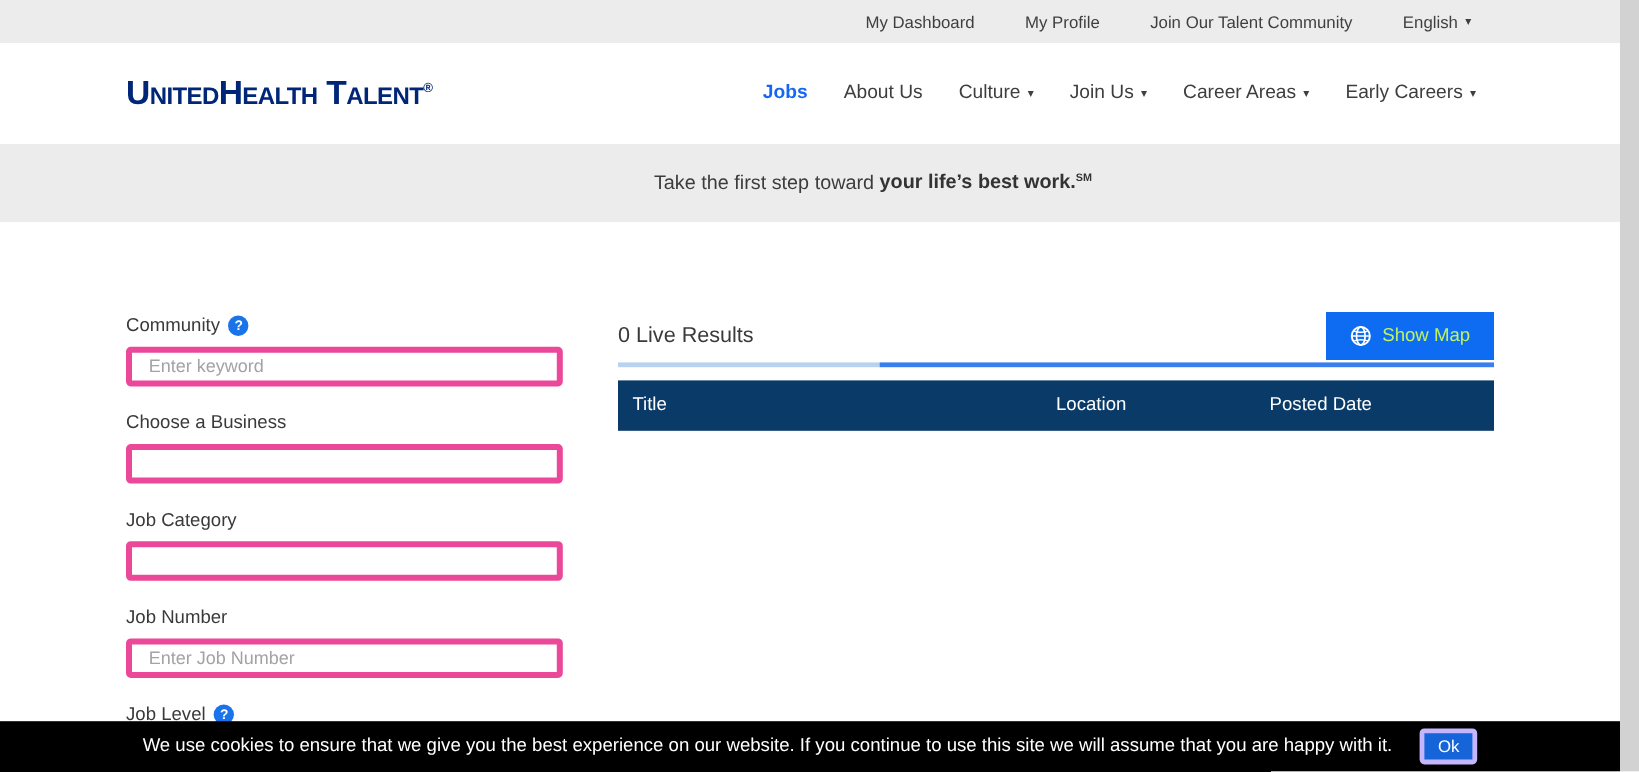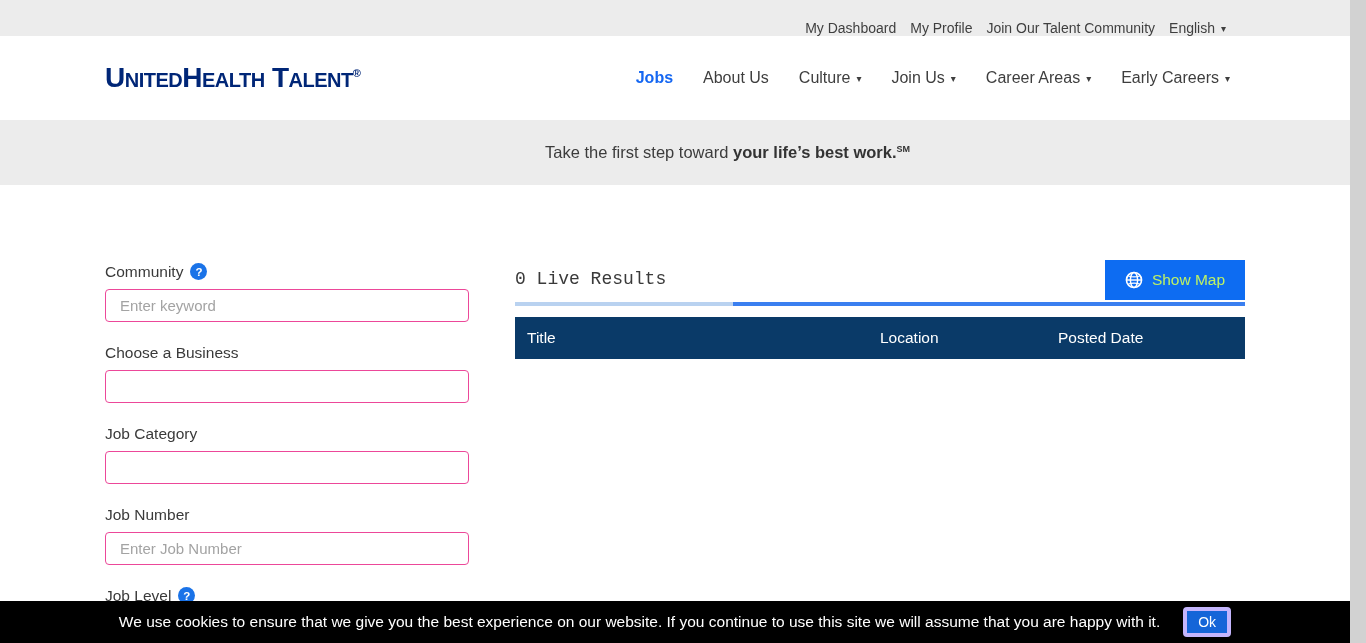--- a/index.html
+++ b/index.html
@@ -3,22 +3,22 @@
 <meta charset="utf-8">
 <style>
   * { margin:0; padding:0; box-sizing:border-box; }
   html,body { width:1366px; height:643px; overflow:hidden; }
   body { font-family:"Liberation Sans", sans-serif; background:#ffffff; position:relative; color:#3c3c3c; }
   #app { position:absolute; inset:0; width:1366px; height:643px; }
 
   
   .topbar {
     position:absolute; top:0; left:0; width:1350px; height:36px;
-    background:#ececec; display:flex; align-items:flex-end; justify-content:flex-end;
-    gap:14px; padding-right:124px; font-size:14px; color:#3f3f3f;
+    background:#ececec; display:flex; align-items:center; justify-content:flex-end;
+    gap:42px; padding-right:124px; font-size:14px; color:#3f3f3f;
   }
   .topbar a { color:#3f3f3f; text-decoration:none; cursor:pointer; display:inline-flex; align-items:center; }
   .caret { font-size:10px; margin-left:6px; color:#3f3f3f; }
 
   
   .header {
     position:absolute; top:36px; left:0; width:1350px; height:84px;
     background:#ffffff; display:flex; align-items:center; justify-content:space-between;
     padding:0 120px 0 105px;
   }
@@ -43,30 +43,30 @@
   
   .filters { position:absolute; left:105px; top:262px; width:364px; }
   .field { margin-bottom:21px; }
   .field-label { font-size:15.5px; color:#3a3a3a; margin-bottom:8px; display:flex; align-items:center; height:19px; }
   .help-icon {
     display:inline-flex; align-items:center; justify-content:center;
     width:17px; height:17px; border-radius:50%; background:#1a73e8; color:#fff;
     font-size:11.5px; font-weight:bold; margin-left:7px; cursor:pointer;
   }
   .field input {
-    width:364px; height:33px; border:1px solid #ec4899; border-radius:4px;
+    width:364px; height:33px; border:5px solid #ec4899; border-radius:4px;
     padding:0 14px; font-size:15px; font-family:"Liberation Sans", sans-serif; color:#3a3a3a;
     outline:none; background:#fff;
   }
   .field input::placeholder { color:#a3a3a3; }
 
   
   .results { position:absolute; left:515px; top:260px; width:730px; }
   .results-header { position:relative; height:42px; }
-  .results-count { position:absolute; left:0; top:9px; font-size:18px; color:#3a3a3a;font-family:Liberation Mono, monospace; }
+  .results-count { position:absolute; left:0; top:9px; font-size:18px; color:#3a3a3a; }
   .show-map-btn {
     position:absolute; right:0; top:0; width:140px; height:40px;
     background:#0d6cf2; color:#bef264; border:none; border-radius:0;
     font-size:15.5px; font-family:"Liberation Sans", sans-serif;
     display:flex; align-items:center; justify-content:center; gap:9px; cursor:pointer;
   }
   .underline { position:relative; height:4px; width:730px; display:flex; }
   .underline .seg-light { width:218px; height:4px; background:#b9d2f0; }
   .underline .seg-bright { width:512px; height:4px; background:#3a7ff0; }
   .jobs-table { margin-top:11px; width:730px; }

